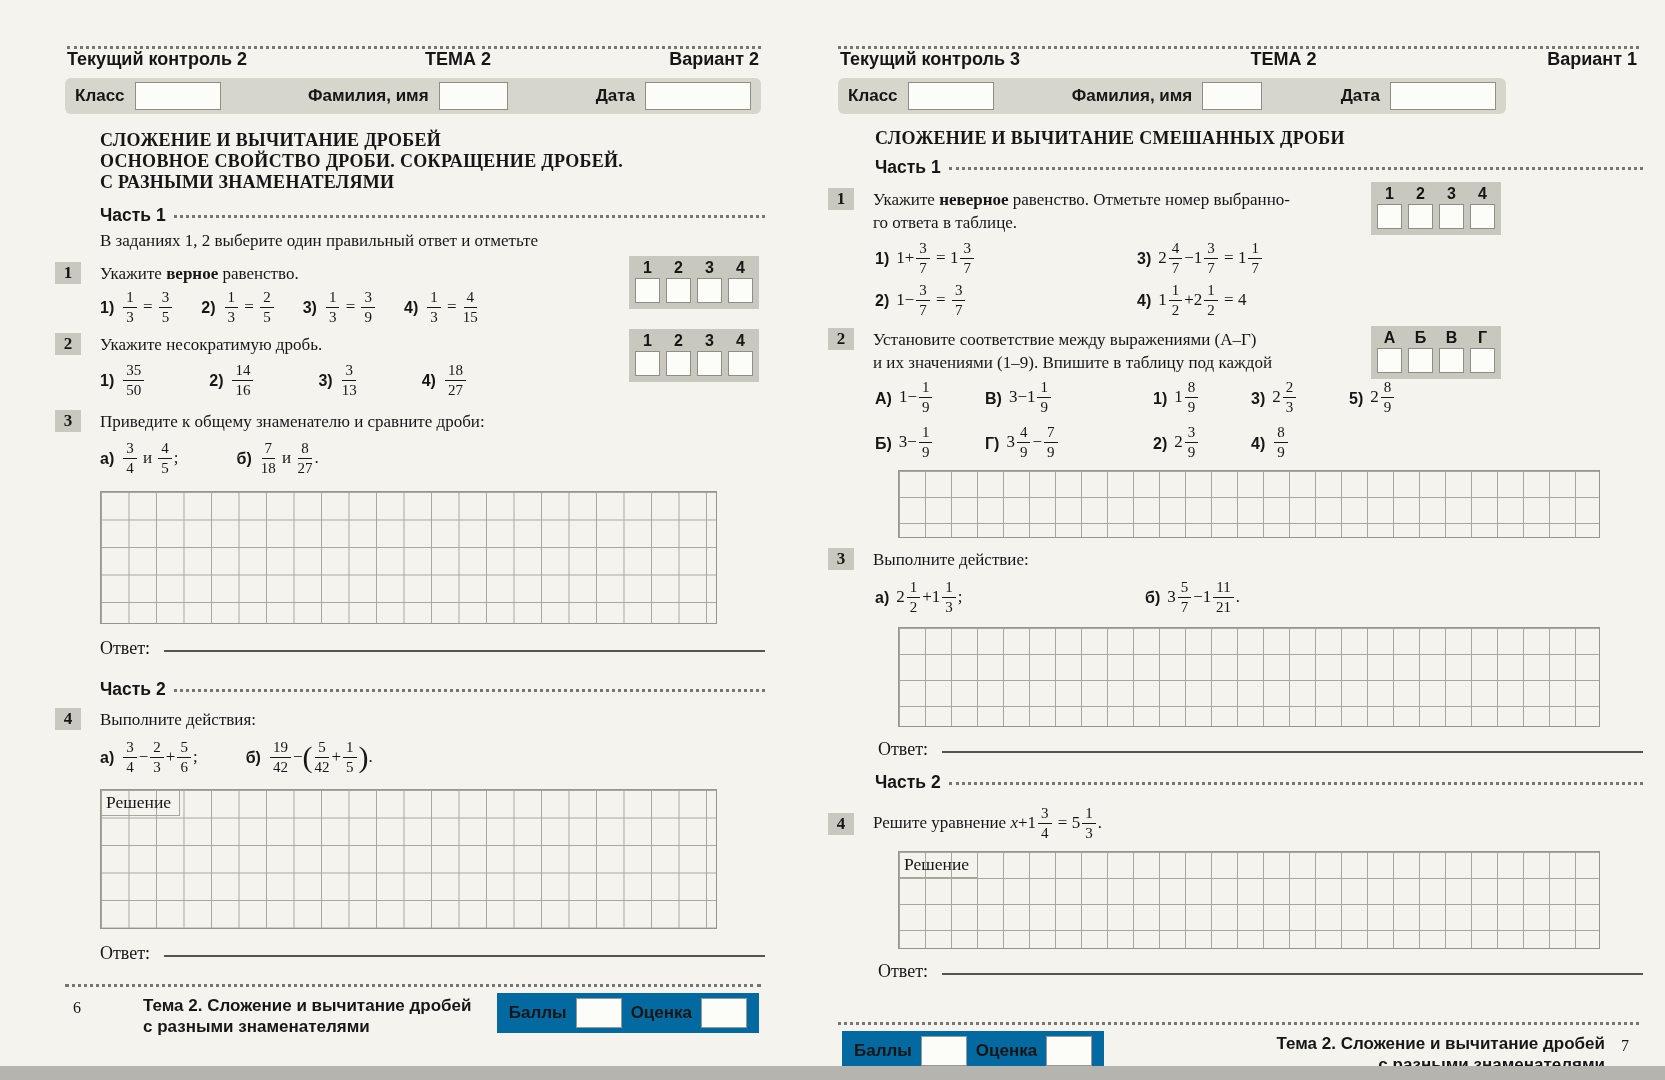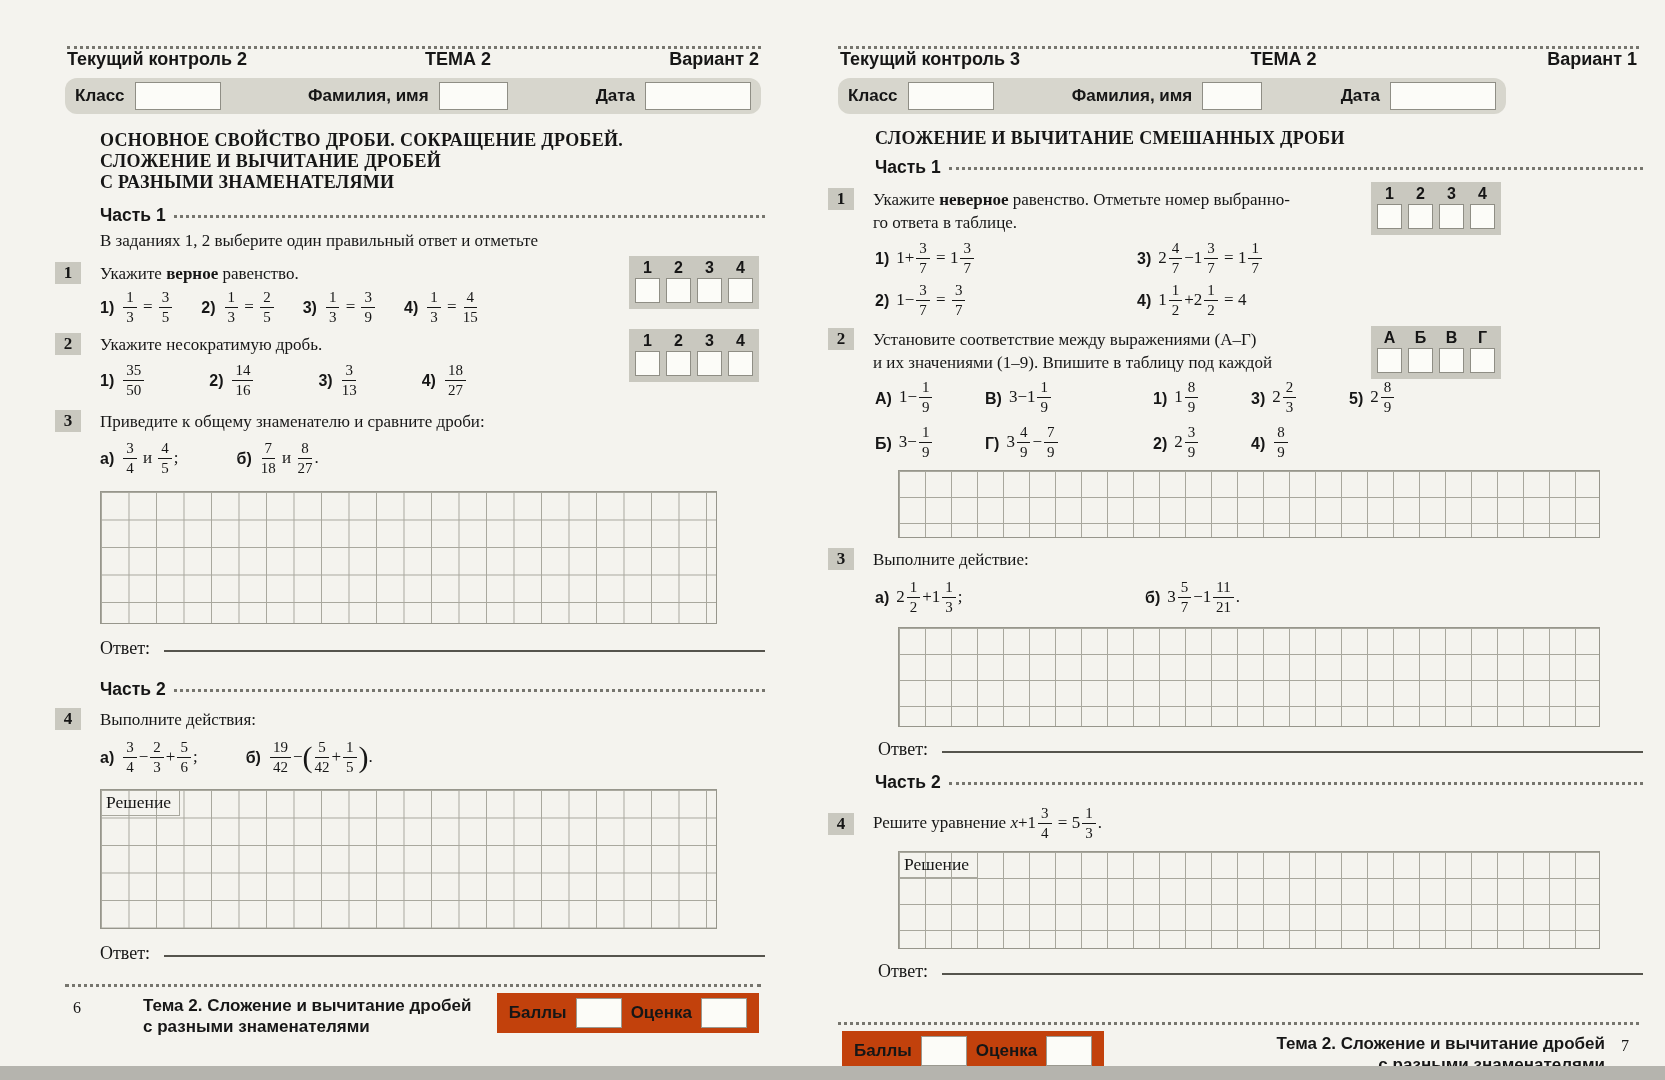--- a/index.html
+++ b/index.html
@@ -8,21 +8,21 @@
   .photo-strip{position:absolute;left:0;bottom:0;width:100%;height:14px;background:#b5b4ae;}
   .page{position:absolute;top:0;height:1066px;}
   #page-left{left:55px;width:710px;}
   #page-right{left:828px;width:815px;}
 
   .dot-top{border-top:3px dotted #76756e;height:0;}
   #page-left .dot-top{margin:46px 4px 0 12px;}
   #page-right .dot-top{margin:46px 4px 0 10px;}
 
   .header-row{display:flex;justify-content:space-between;align-items:baseline;margin:0 6px 0 12px;font-weight:bold;font-size:18px;}
-  .info-bar{margin:8px 0 0 10px;height:36px;background:#d7d6cd;display:flex;align-items:center;gap:10px;padding:0 10px;border-radius:12px;}
+  .info-bar{margin:8px 0 0 10px;height:36px;background:#d7d6cd;display:flex;align-items:center;gap:10px;padding:0 10px;border-radius:6px;}
   #page-left .info-bar{width:676px;}
   #page-right .info-bar{width:648px;}
   .info-label{font-weight:bold;font-size:17px;white-space:nowrap;}
   .input-box{background:#fcfcf8;border:1.5px solid #8f8e85;height:26px;}
   .box-class{width:84px;}
   .box-name{flex:1;max-width:215px;}
   .box-date{width:104px;}
   .sp{flex:1;}
 
   .doc-title{font-family:"Liberation Serif",serif;font-weight:bold;font-size:18px;line-height:21px;letter-spacing:.3px;}
@@ -69,21 +69,21 @@
   .fill-line{flex:1;border-bottom:2px solid #55544d;margin-left:14px;transform:translateY(-2px);}
 
   .footer{position:absolute;left:0;width:100%;}
   #page-left .footer{top:984px;}
   #page-right .footer{top:1022px;}
   .footer-dotted{border-top:3px dotted #76756e;margin:0 4px 0 10px;}
   .footer-row{display:flex;align-items:flex-start;margin-top:6px;}
   .page-num{font-family:"Liberation Serif",serif;font-size:16px;margin:6px 0 0 18px;}
   .footer-theme{font-weight:bold;font-size:17px;line-height:21px;margin:2px 0 0 62px;}
   #page-right .footer-theme{margin:2px 16px 0 0;text-align:right;flex:1;}
-  .score-bar{background:#c2410c;height:40px;display:flex;align-items:center;gap:9px;padding:0 12px;margin-left:auto;margin-right:6px;}
+  .score-bar{background:#0369a1;height:40px;display:flex;align-items:center;gap:9px;padding:0 12px;margin-left:auto;margin-right:6px;}
   #page-right .score-bar{margin-left:14px;margin-right:0;}
   .score-label{font-weight:bold;font-size:17px;}
   .score-box{width:44px;height:28px;background:#fcfcf8;border:1px solid #9a9990;}
   .mrow{display:flex;align-items:center;margin-left:47px;}
 </style>
 </head>
 <body>
 
 <div id="canvas">
 
@@ -101,22 +101,22 @@
       <span class="input-box box-class"></span>
       <span class="sp"></span>
       <span class="info-label">Фамилия, имя</span>
       <span class="input-box box-name"></span>
       <span class="sp"></span>
       <span class="info-label">Дата</span>
       <span class="input-box box-date"></span>
     </div>
 
     <div class="doc-title">
+      <div>СЛОЖЕНИЕ И ВЫЧИТАНИЕ ДРОБЕЙ</div>
       <div>ОСНОВНОЕ СВОЙСТВО ДРОБИ. СОКРАЩЕНИЕ ДРОБЕЙ.</div>
-      <div>СЛОЖЕНИЕ И ВЫЧИТАНИЕ ДРОБЕЙ</div>
       <div>С РАЗНЫМИ ЗНАМЕНАТЕЛЯМИ</div>
     </div>
 
     <div class="part-row" style="margin:12px 0 0 45px;">
       <span>Часть 1</span>
       <span class="dotted-fill"></span>
     </div>
 
     <div class="intro">
       <div>В заданиях 1, 2 выберите один правильный ответ и отметьте</div>

